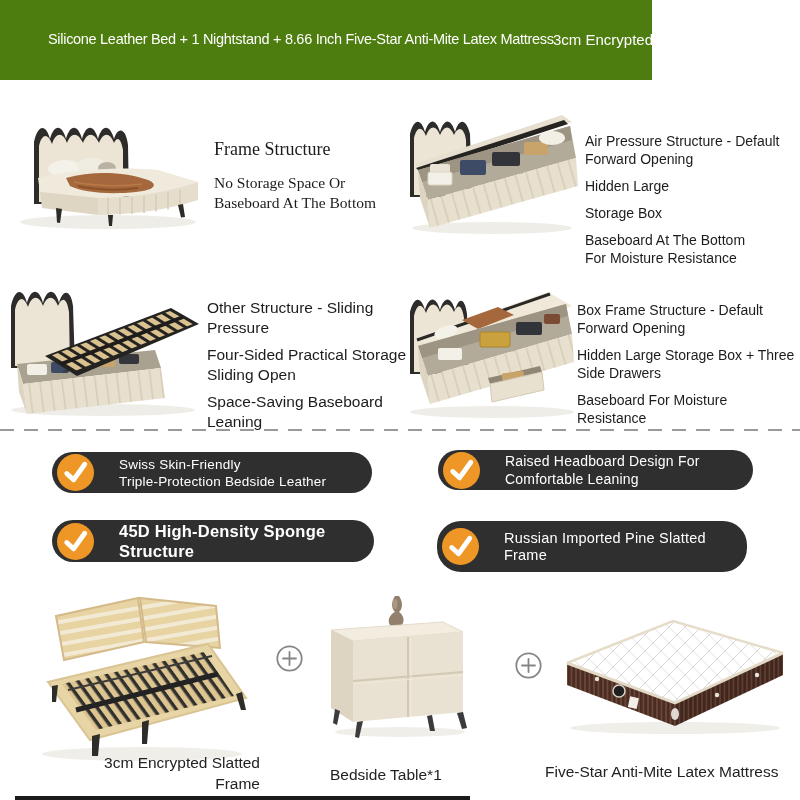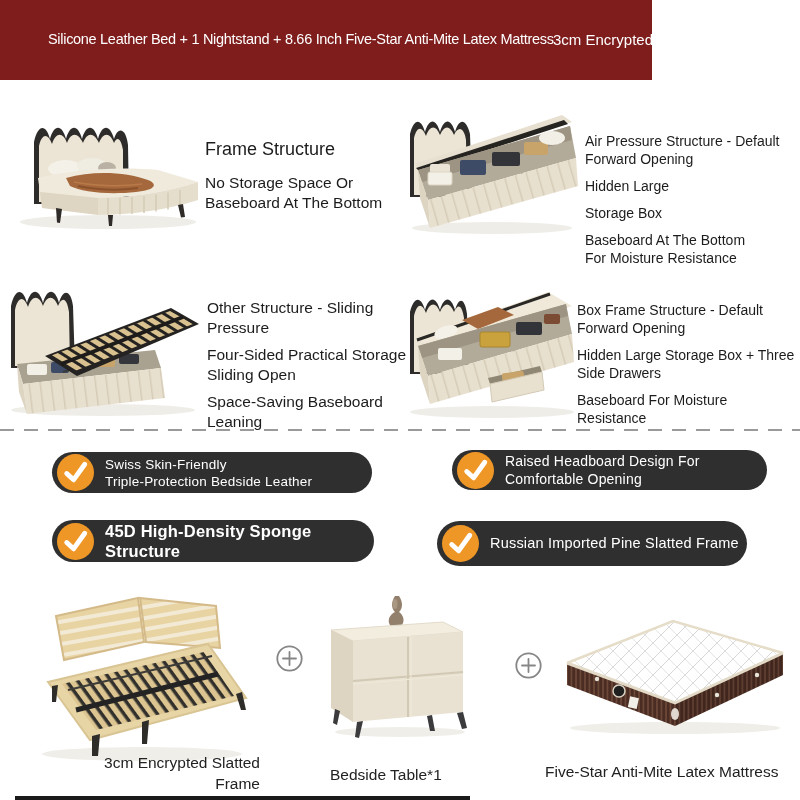--- a/index.html
+++ b/index.html
@@ -1,51 +1,51 @@
 <!DOCTYPE html>
 <html><head>
 <meta charset="utf-8">
 <style>
   html,body{margin:0;padding:0;background:#fff;}
   .canvas{position:relative;width:800px;height:800px;background:#ffffff;overflow:hidden;
           font-family:"Liberation Sans",sans-serif;color:#1c1c1c;}
   
-  .header{position:absolute;left:0;top:0;width:652px;height:80px;background:#7f1d1d;}
+  .header{position:absolute;left:0;top:0;width:652px;height:80px;background:#4d7c0f;}
   .header .title{position:absolute;left:48px;top:31px;font-size:14.5px;letter-spacing:-0.3px;
                  color:#fff;white-space:nowrap;}
   .header .title2{position:absolute;left:553px;top:31px;font-size:15px;color:#fff;white-space:nowrap;}
   
   .ptext{position:absolute;}
   .ptext h3{font-size:18px;font-weight:400;margin:0 0 13px 0;color:#1c1c1c;}
   .ptext p{margin:0 0 8px 0;font-size:15.5px;line-height:19.5px;white-space:pre-line;color:#1c1c1c;}
-  .pt1{left:205px;top:139px;width:205px;}
+  .pt1{left:214px;top:139px;width:205px;font-family:Liberation Serif, serif;}
   .pt2{left:585px;top:132px;width:220px;}
   .pt3{left:207px;top:298px;width:215px;}
   .pt4{left:577px;top:301px;width:225px;}
   .pt2 p,.pt4 p{font-size:14px;line-height:18px;margin-bottom:9px;}
   
   .ill{position:absolute;}
   .bed1{left:8px;top:112px;}
   .bed2{left:402px;top:102px;}
   .bed3{left:3px;top:268px;}
   .bed4{left:402px;top:276px;}
   .pframe{left:22px;top:586px;}
   .pnight{left:315px;top:590px;}
   .pmatt{left:557px;top:611px;}
   
   .divider{position:absolute;left:0;top:429px;width:800px;height:2px;
            background:repeating-linear-gradient(90deg,#9a9a9a 0 14px,transparent 14px 24px);}
   
   .badge{position:absolute;background:#2f2f2f;border-radius:24px;display:flex;align-items:center;color:#fff;}
   .b1{left:52px;top:452px;width:320px;height:41px;}
-  .b2{left:452px;top:450px;width:315px;height:40px;}
+  .b2{left:438px;top:450px;width:315px;height:40px;}
   .b3{left:52px;top:520px;width:322px;height:42px;}
-  .b4{left:437px;top:521px;width:310px;height:45px;}
+  .b4{left:437px;top:521px;width:310px;height:51px;}
   .check{width:37px;height:37px;margin-left:5px;flex:none;}
-  .blines{margin-left:11px;}
+  .blines{margin-left:25px;}
   .bl{display:block;font-size:13.5px;line-height:17px;letter-spacing:0.2px;}
   .b2 .bl{font-size:14px;line-height:18px;}
   .b3 .bl{font-size:16.5px;line-height:20px;font-weight:700;}
   .b4 .bl{font-size:14.5px;}
   
   .plus{position:absolute;}
   .plus1{left:276px;top:645px;}
   .plus2{left:515px;top:652px;}
   
   .prod-label{position:absolute;color:#222;font-size:15.5px;line-height:21px;}
@@ -215,21 +215,21 @@
     </span>
   </div>
 
   <div class="badge b2">
     <svg class="check" viewBox="0 0 38 38">
       <circle cx="19" cy="19" r="19" fill="#ef9726"></circle>
       <path d="M10,20 L17,26.5 L28.5,10.5" fill="none" stroke="#ffffff" stroke-width="5" stroke-linecap="round" stroke-linejoin="round"></path>
     </svg>
     <span class="blines">
       <span class="bl">Raised Headboard Design For</span>
-      <span class="bl">Comfortable Opening</span>
+      <span class="bl">Comfortable Leaning</span>
     </span>
   </div>
 
   <div class="badge b3">
     <svg class="check" viewBox="0 0 38 38">
       <circle cx="19" cy="19" r="19" fill="#ef9726"></circle>
       <path d="M10,20 L17,26.5 L28.5,10.5" fill="none" stroke="#ffffff" stroke-width="5" stroke-linecap="round" stroke-linejoin="round"></path>
     </svg>
     <span class="blines">
       <span class="bl">45D High-Density Sponge</span>

